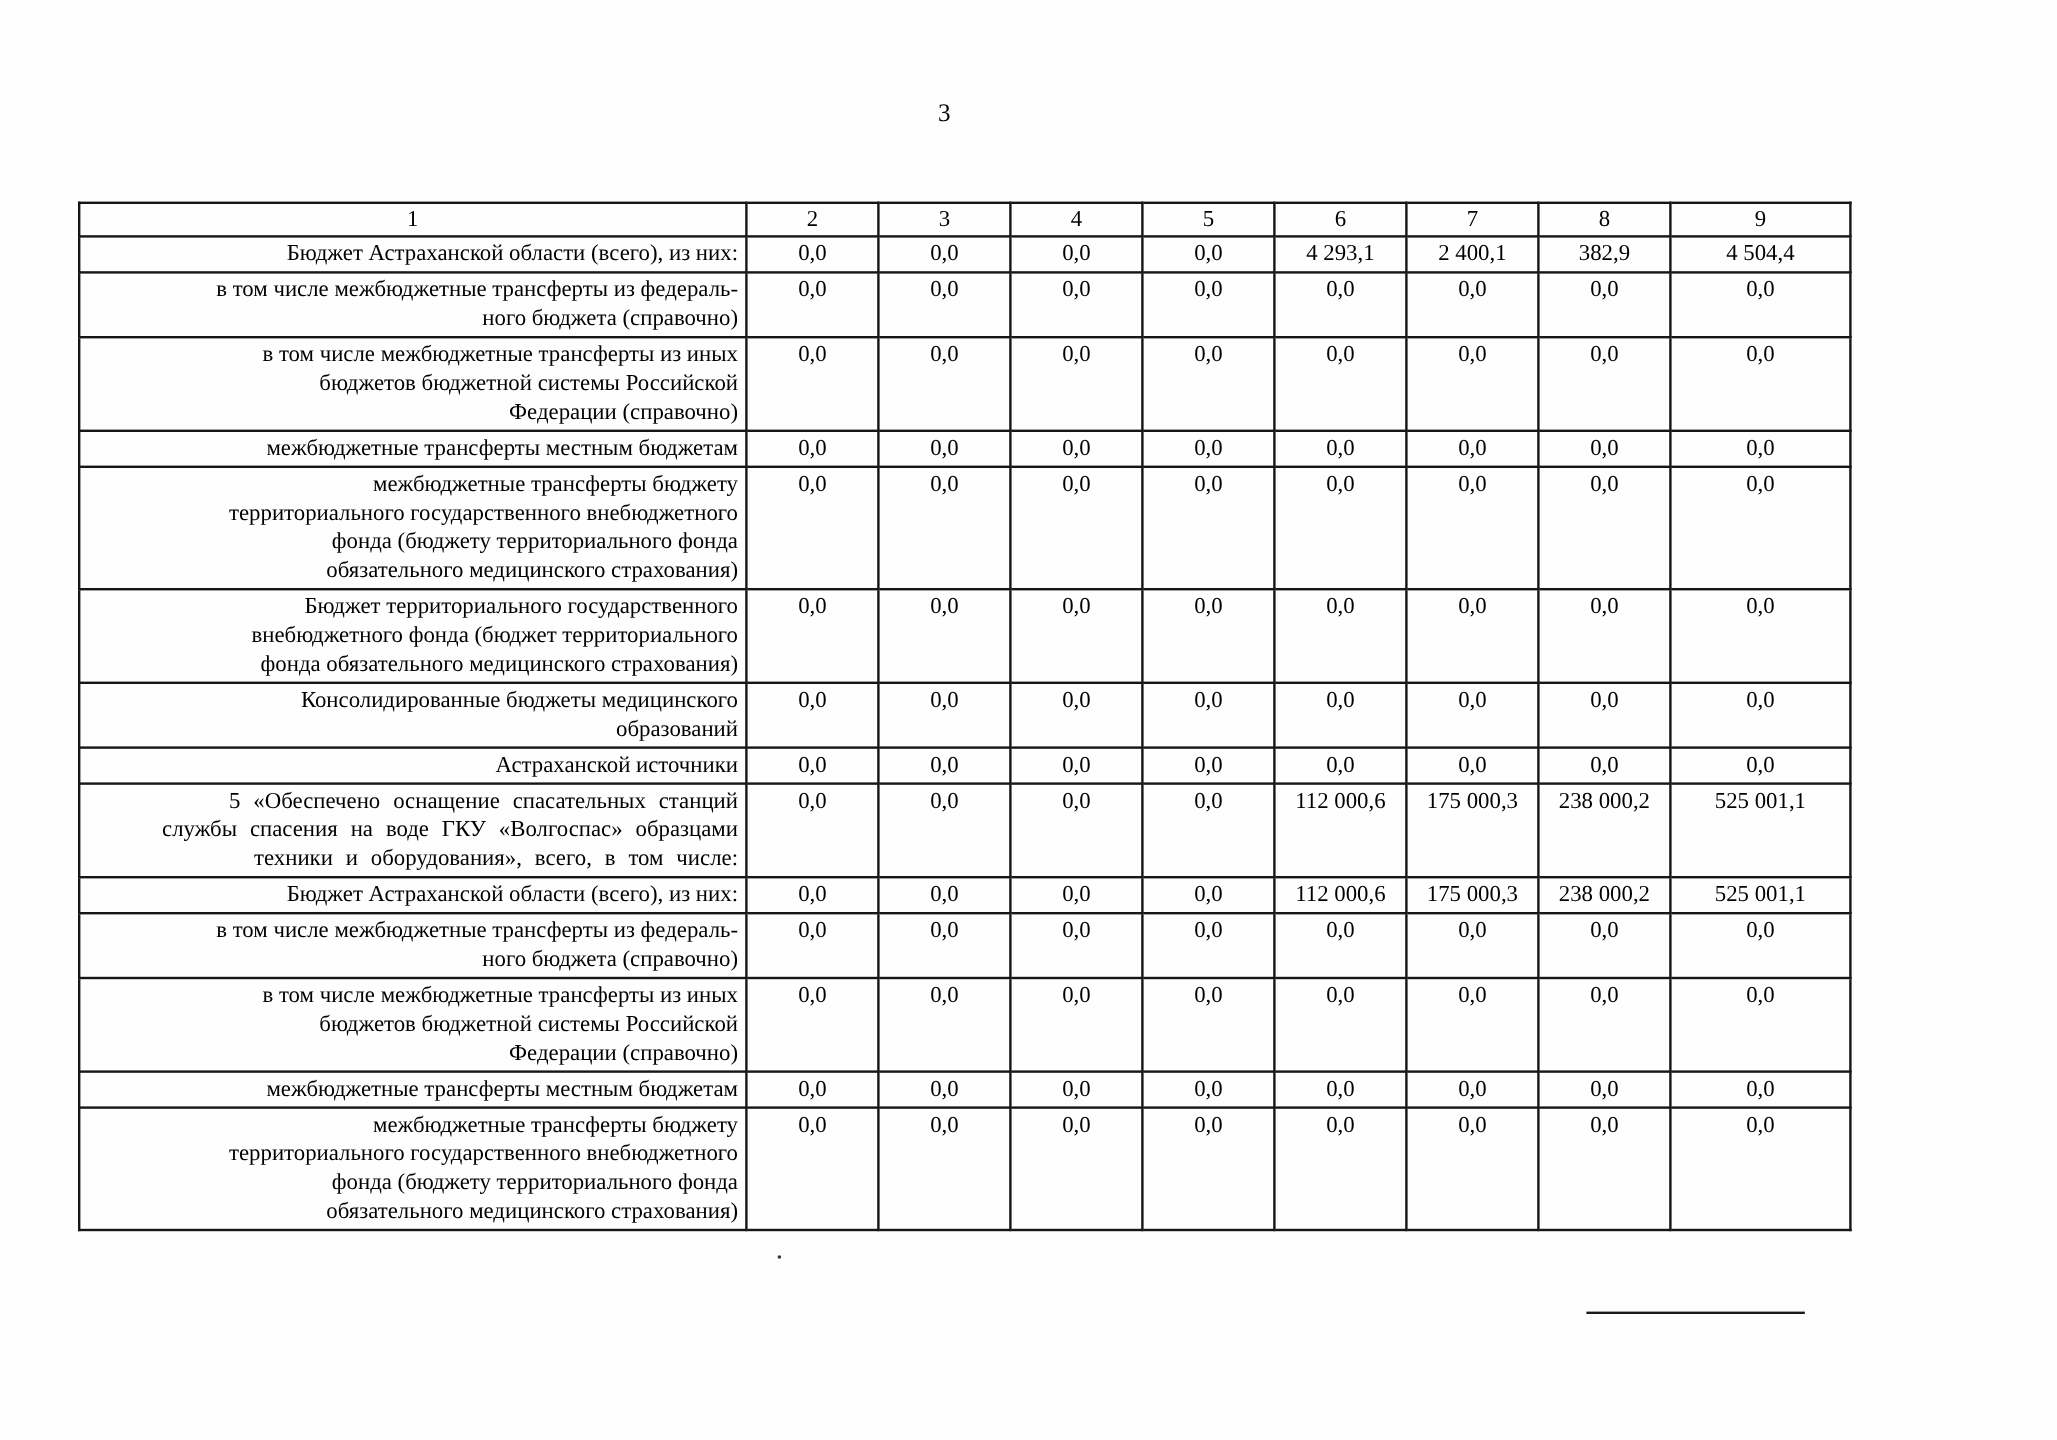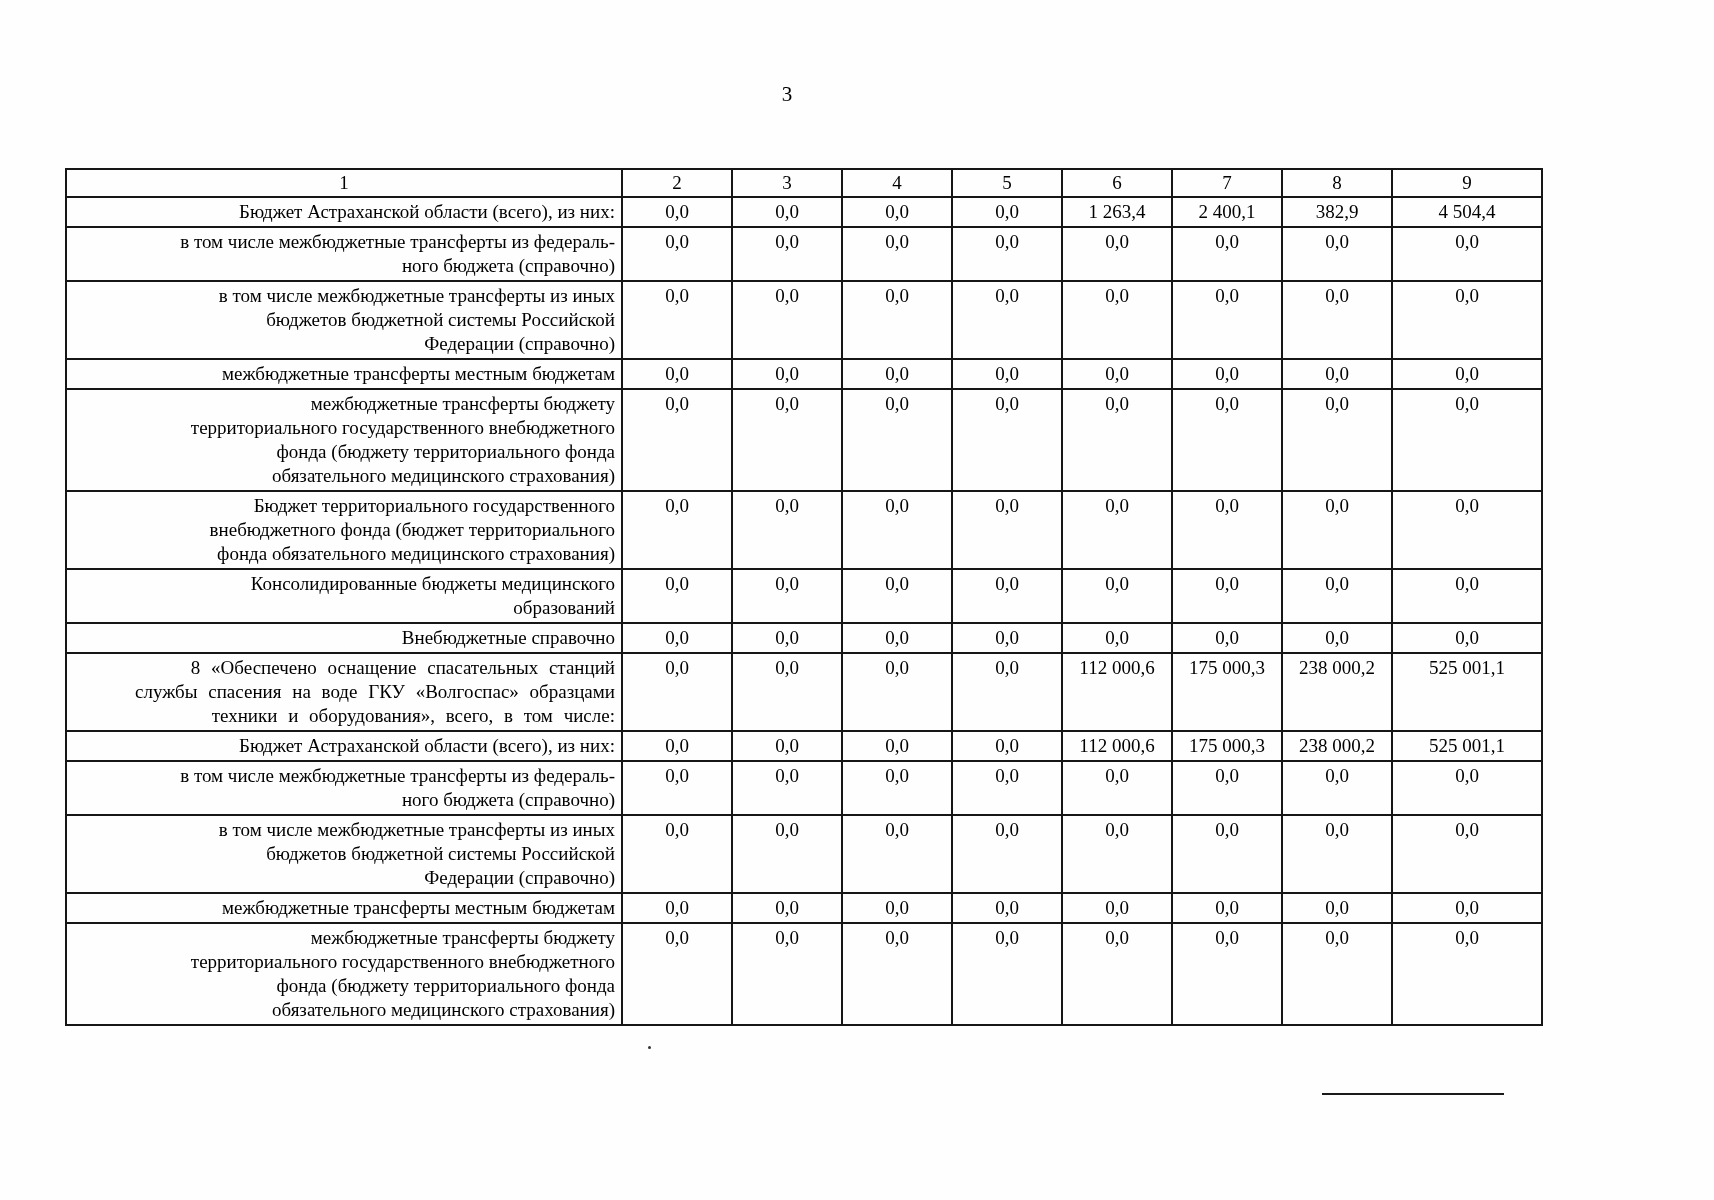--- a/index.html
+++ b/index.html
@@ -115,21 +115,21 @@
           <th>9</th>
         </tr>
     </thead>
     <tbody id="table-body">
         <tr>
           <td class="label">Бюджет Астраханской области (всего), из них:</td>
           <td class="value">0,0</td>
           <td class="value">0,0</td>
           <td class="value">0,0</td>
           <td class="value">0,0</td>
-          <td class="value">1 263,4</td>
+          <td class="value">4 293,1</td>
           <td class="value">2 400,1</td>
           <td class="value">382,9</td>
           <td class="value">4 504,4</td>
         </tr>
         <tr>
           <td class="label">в том числе межбюджетные трансферты из федераль-
 ного бюджета (справочно)</td>
           <td class="value">0,0</td>
           <td class="value">0,0</td>
           <td class="value">0,0</td>
@@ -196,32 +196,32 @@
           <td class="value">0,0</td>
           <td class="value">0,0</td>
           <td class="value">0,0</td>
           <td class="value">0,0</td>
           <td class="value">0,0</td>
           <td class="value">0,0</td>
           <td class="value">0,0</td>
           <td class="value">0,0</td>
         </tr>
         <tr>
-          <td class="label">Внебюджетные справочно</td>
-          <td class="value">0,0</td>
-          <td class="value">0,0</td>
-          <td class="value">0,0</td>
-          <td class="value">0,0</td>
-          <td class="value">0,0</td>
-          <td class="value">0,0</td>
-          <td class="value">0,0</td>
-          <td class="value">0,0</td>
-        </tr>
-        <tr>
-          <td class="label spread">8 «Обеспечено оснащение спасательных станций
+          <td class="label">Астраханской источники</td>
+          <td class="value">0,0</td>
+          <td class="value">0,0</td>
+          <td class="value">0,0</td>
+          <td class="value">0,0</td>
+          <td class="value">0,0</td>
+          <td class="value">0,0</td>
+          <td class="value">0,0</td>
+          <td class="value">0,0</td>
+        </tr>
+        <tr>
+          <td class="label spread">5 «Обеспечено оснащение спасательных станций
 службы спасения на воде ГКУ «Волгоспас» образцами
 техники и оборудования», всего, в том числе:</td>
           <td class="value">0,0</td>
           <td class="value">0,0</td>
           <td class="value">0,0</td>
           <td class="value">0,0</td>
           <td class="value">112 000,6</td>
           <td class="value">175 000,3</td>
           <td class="value">238 000,2</td>
           <td class="value">525 001,1</td>

